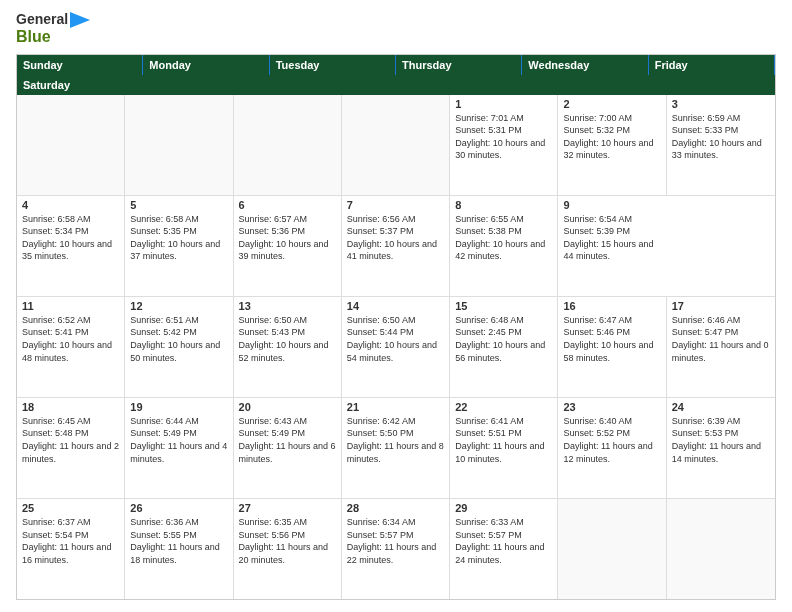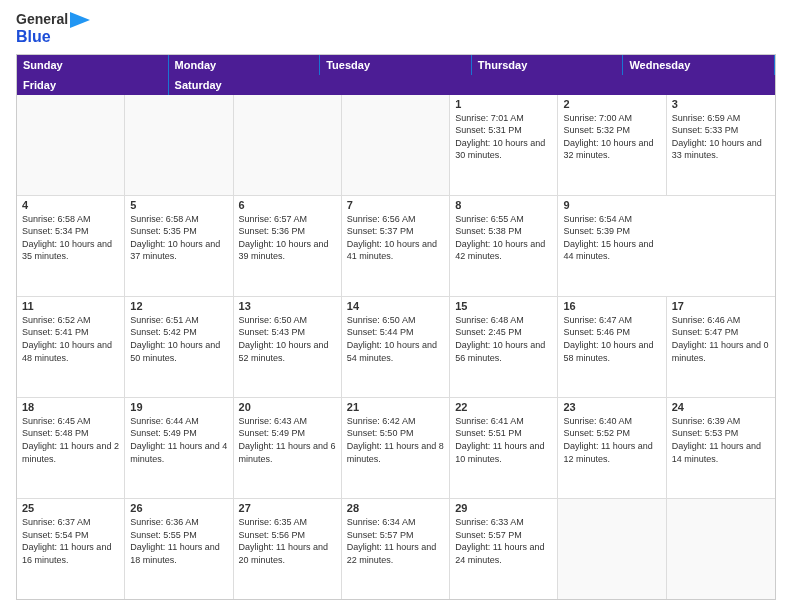--- a/index.html
+++ b/index.html
@@ -41,22 +41,22 @@
       color: #555;
     }
     .calendar {
       flex: 1;
       border: 1px solid #ccc;
       display: flex;
       flex-direction: column;
     }
     .cal-header {
       display: grid;
-      grid-template-columns: repeat(5, 1fr);
-      background: #4c1d95;
+      grid-template-columns: repeat(6, 1fr);
+      background: #14532d;
     }
     .cal-header-cell {
       color: #fff;
       font-size: 11px;
       font-weight: bold;
       padding: 4px 6px;
       border-right: 1px solid #1976D2;
     }
     .cal-header-cell:last-child { border-right: none; }
     .cal-body {
@@ -100,21 +100,21 @@
 <div class="page">
   <div class="header">
     <div class="logo">
   <div style="display:flex;flex-direction:column;line-height:1.1">
     <div style="display:flex;align-items:center;gap:2px">
       <span style="font-size:14px;font-weight:bold;color:#333">General</span>
       <svg width="20" height="16" viewBox="0 0 20 16">
         <polygon points="0,0 20,8 0,16" fill="#2196F3"></polygon>
       </svg>
     </div>
-    <span style="font-size:16px;font-weight:bold;color:#1d4ed8">Blue</span>
+    <span style="font-size:16px;font-weight:bold;color:#4d7c0f">Blue</span>
   </div>
 </div>
     <div class="title-block">
       <div class="month-title"></div>
       <div class="subtitle"></div>
     </div>
   </div>
 
   <div class="calendar">
     <div class="cal-header">

